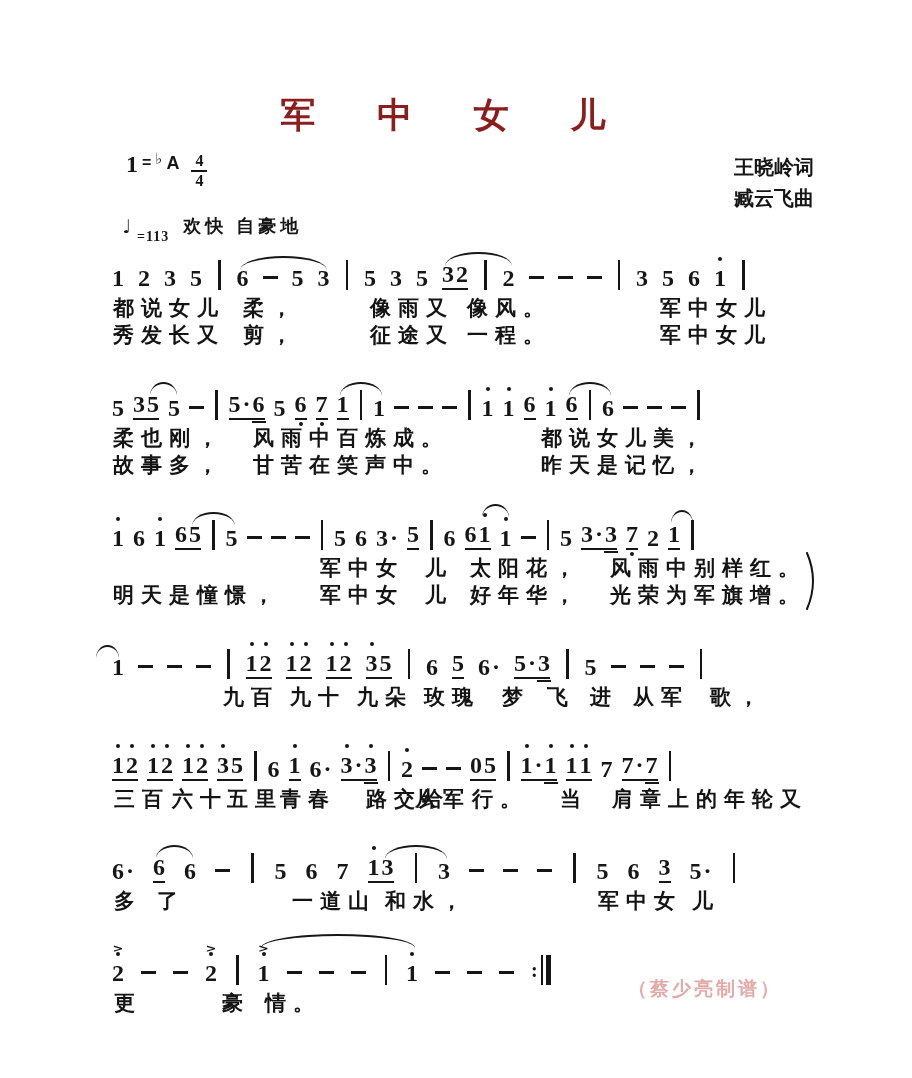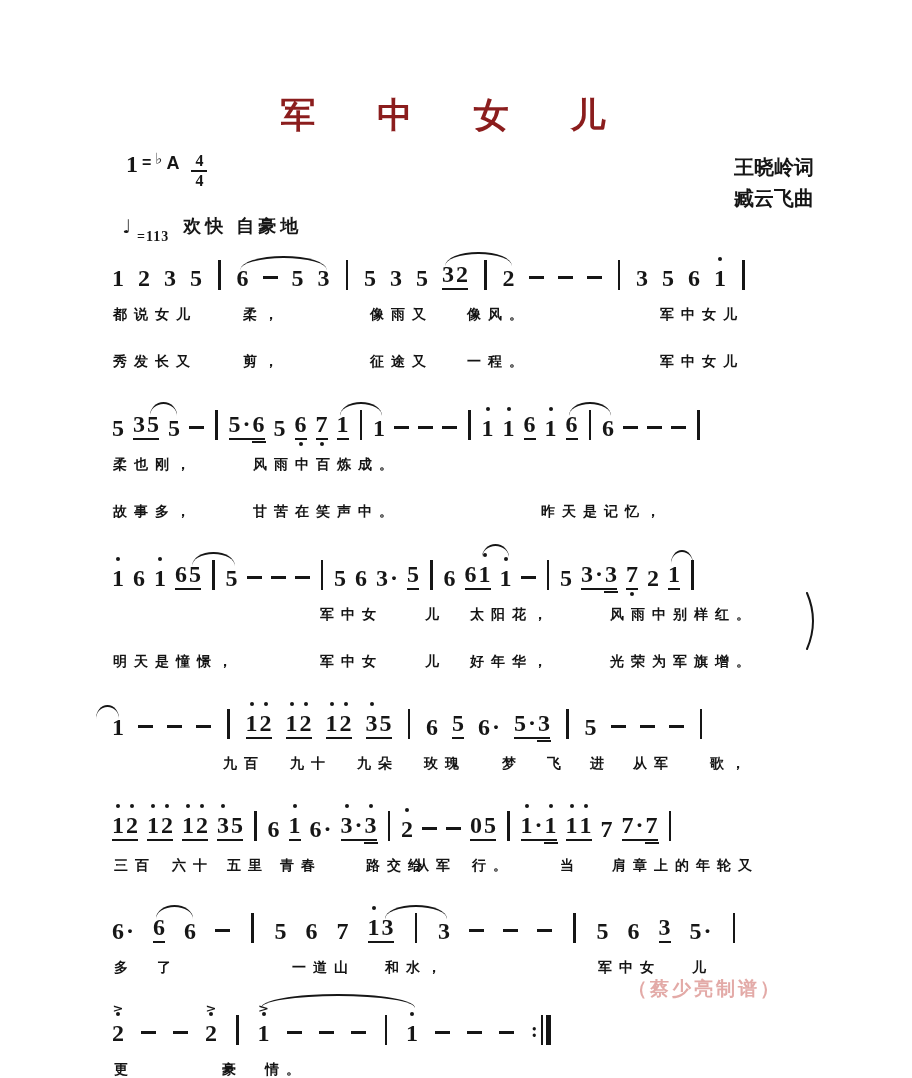--- a/index.html
+++ b/index.html
@@ -46,22 +46,22 @@
   .tok.bar{width:2.5px;height:30px;background:#161616;margin:0 2px;}
   .tok.dash{height:26px;display:flex;align-items:center;}
   .dashline{display:block;width:15px;height:3px;background:#161616;}
   .endrep{display:inline-flex;align-items:center;gap:3px;height:30px;}
   .endrep .rdots{font:700 20px "Liberation Serif",serif;line-height:30px;}
   .endrep .thinb{display:block;width:2px;height:30px;background:#161616;}
   .endrep .thickb{display:block;width:5.5px;height:30px;background:#161616;}
   .slur{position:absolute;height:12px;border-top:2px solid #161616;
         border-radius:50% 50% 0 0 / 100% 100% 0 0;pointer-events:none;}
   .lyrow{position:relative;height:26px;margin-top:4px;}
-  .lyrow + .lyrow{margin-top:21px;}
-  .lyseg{position:absolute;top:12px;white-space:nowrap;font-size:14px;font-weight:700;
+  .lyrow + .lyrow{margin-top:1px;}
+  .lyseg{position:absolute;top:0;white-space:nowrap;font-size:21px;font-weight:700;
          letter-spacing:7px;color:#141414;font-family:"Liberation Sans",sans-serif;}
   .endbracket{position:absolute;}
   .footer-credit{position:absolute;left:628px;top:976px;font-size:19px;font-weight:600;
                  letter-spacing:3px;white-space:nowrap;}
 </style>
 </head>
 <body>
 
 <div class="page">
 
@@ -262,20 +262,21 @@
             <i class="dashline"></i>
           </span>
           <span class="tok dash">
             <i class="dashline"></i>
           </span>
           <span class="tok bar"></span>
         </div>
         <div class="lyrow">
           <span class="lyseg" style="left: 1px;">柔也刚，</span>
           <span class="lyseg" style="left: 141px;">风雨中百炼成。</span>
+          <span class="lyseg" style="left: 429px;">都说女儿美，</span>
         </div>
         <div class="lyrow">
           <span class="lyseg" style="left: 1px;">故事多，</span>
           <span class="lyseg" style="left: 141px;">甘苦在笑声中。</span>
           <span class="lyseg" style="left: 429px;">昨天是记忆，</span>
         </div>
         <div class="slur" style="left: 38px; width: 27px; top: 8px;"></div>
         <div class="slur" style="left: 227.516px; width: 42.5px; top: 8px;"></div>
         <div class="slur" style="left: 456.516px; width: 42.5px; top: 8px;"></div>
       </div>

